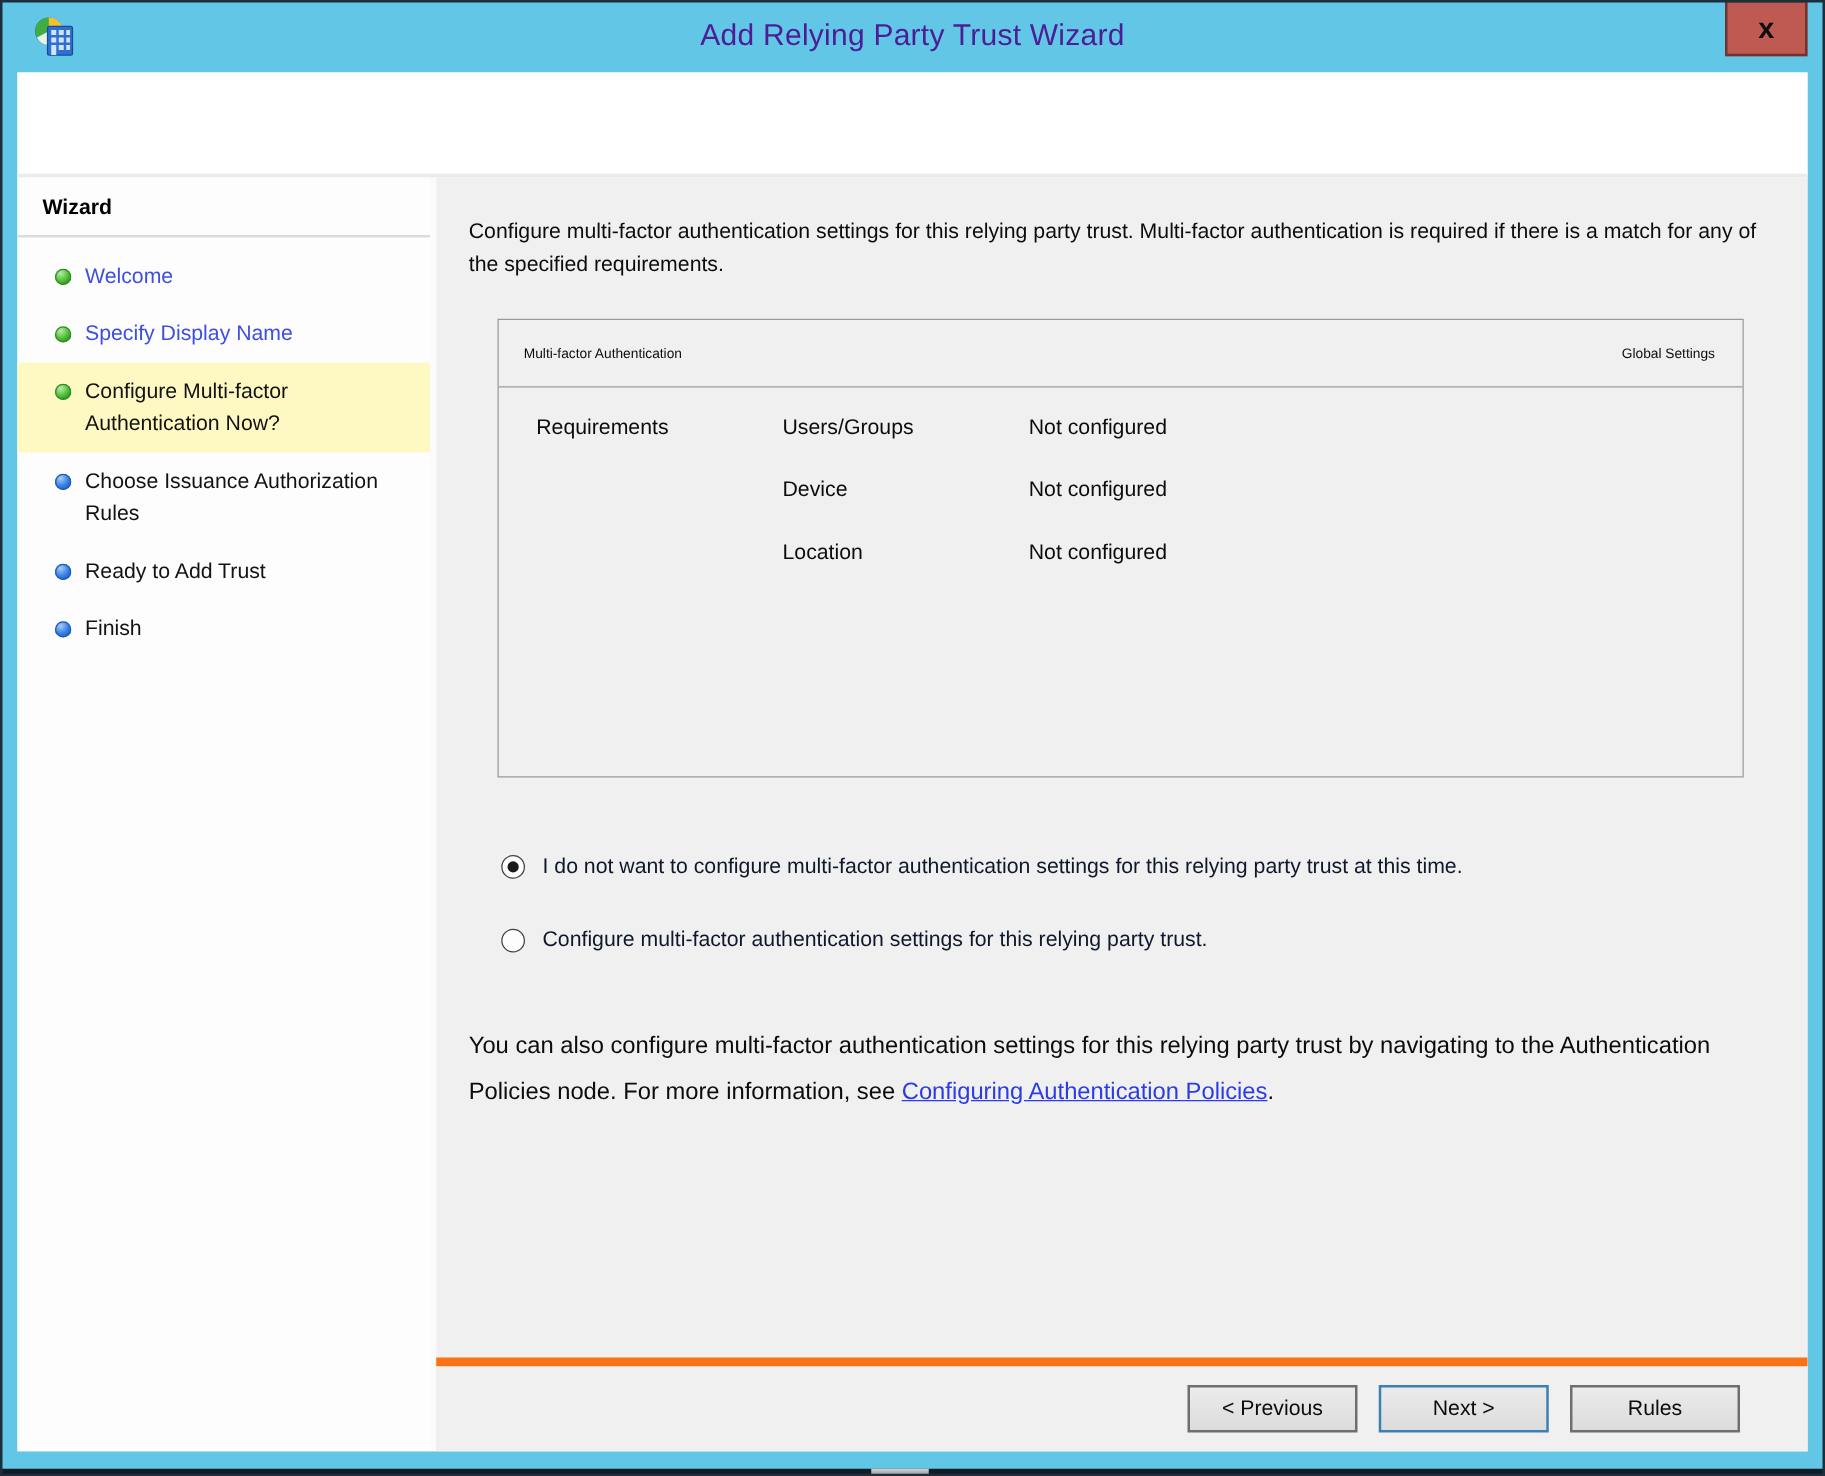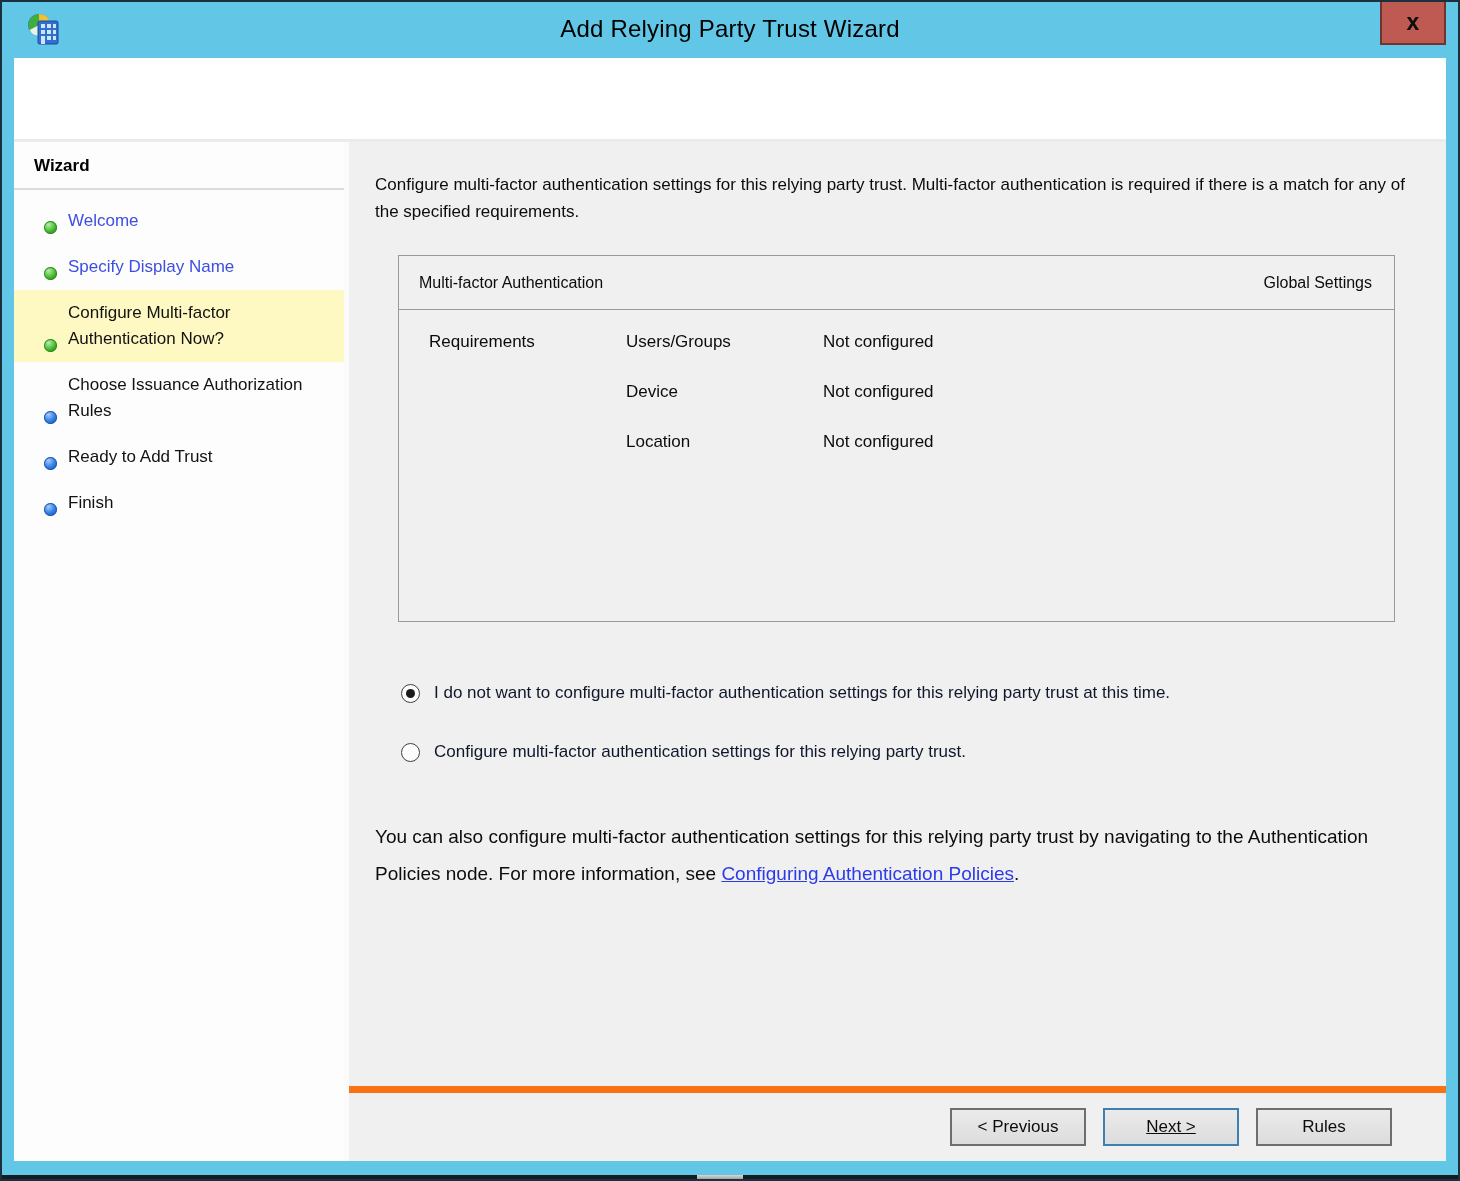--- a/index.html
+++ b/index.html
@@ -30,21 +30,21 @@
 
   
   .titlebar {
     position: absolute; top: 0; left: 0; right: 0; height: 58px;
     display: flex; align-items: center;
     z-index: 20;
   }
   .app-icon { position: absolute; left: 26px; top: 12px; width: 36px; height: 34px; }
   .title-text {
     width: 100%; text-align: center;
-    font-size: 24px; color: #000000; letter-spacing: 0.2px;
+    font-size: 24px; color: #4c1d95; letter-spacing: 0.2px;
   }
   .close-btn {
     position: absolute; top: 0px; right: 14px; width: 66px; height: 45px;
     background: #be5a52;
     border: 2px solid #6e3430;
     display: flex; align-items: center; justify-content: center;
     font-size: 23px; font-weight: bold; color: #0d0d0d;
     cursor: default; z-index: 25;
   }
 
@@ -66,21 +66,21 @@
     width: 330px; flex: 0 0 auto; background: #fdfdfd;
     padding-top: 14px;
   }
   .steps-heading {
     font-size: 17px; font-weight: bold; color: #000;
     margin: 0 0 12px 20px;
   }
   .steps-sep { border: none; border-top: 2px solid #dcdcdc; margin: 0; }
   .steps-list { list-style: none; padding-top: 8px; }
   .step {
-    display: flex; align-items: flex-end;
+    display: flex; align-items: flex-start;
     padding: 10px 8px 10px 30px;
     font-size: 17px; line-height: 26px;
   }
   .step .bullet {
     flex: 0 0 auto; width: 13px; height: 13px; border-radius: 50%;
     margin: 7px 11px 0 0;
   }
   .bullet.green {
     background: radial-gradient(circle at 35% 28%, #b8ecad 0%, #57c23e 45%, #2f9421 75%, #1f7a12 100%);
     box-shadow: inset 0 0 0 1px #2f8f1f;
@@ -109,21 +109,21 @@
     height: 367px;
     border: 1px solid #9a9a9a;
     display: flex; flex-direction: column;
     background: #f0f0f0;
   }
   .mfa-table-header {
     flex: 0 0 auto; height: 54px;
     border-bottom: 1px solid #9a9a9a;
     display: flex; align-items: center; justify-content: space-between;
     padding: 0 22px 0 20px;
-    font-size: 16px; color: #0c0c0c;
+    font-size: 11px; color: #0c0c0c;
   }
   .mfa-table-body {
     padding: 22px 0 0 30px;
     display: grid;
     grid-template-columns: 197px 197px auto;
     grid-auto-rows: 50px;
     font-size: 17px; color: #0c0c0c;
   }
 
   .radio-group { margin-top: 60px; padding-left: 26px; }
@@ -157,21 +157,21 @@
   }
   .btn {
     width: 136px; height: 38px;
     background: linear-gradient(#ebebeb, #dcdcdc);
     border: 2px solid #6e6e6e;
     font-family: "Liberation Sans", sans-serif;
     font-size: 17px; color: #0c0c0c;
     display: flex; align-items: center; justify-content: center;
     cursor: default;
   }
-  .btn.default { border-color: #3c7fb1; text-decoration: underline; }
+  .btn.default { border-color: #3c7fb1; }
 </style>
 </head>
 <body>
 
 <div class="window">
   <div class="window-edge"></div>
 
   <div class="titlebar">
     <svg class="app-icon" viewBox="0 0 36 34">
       <circle cx="13" cy="13" r="11" fill="#2f6fbf"></circle>

